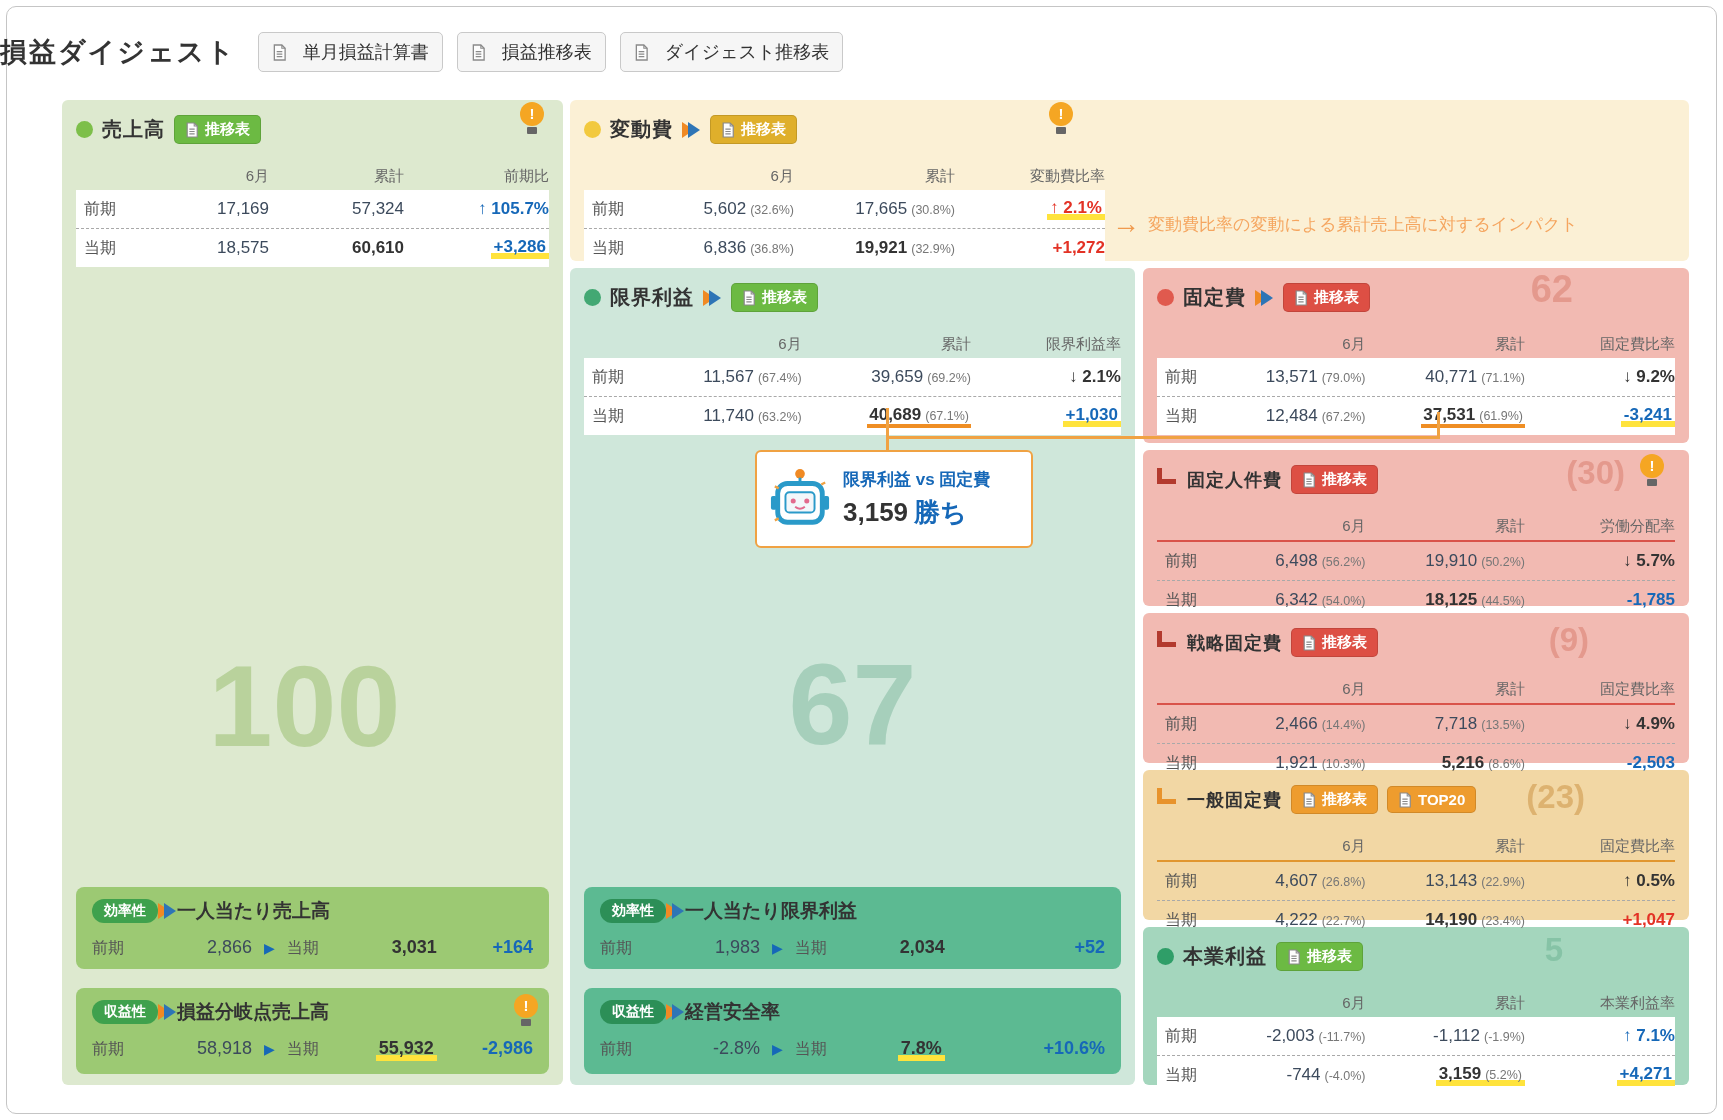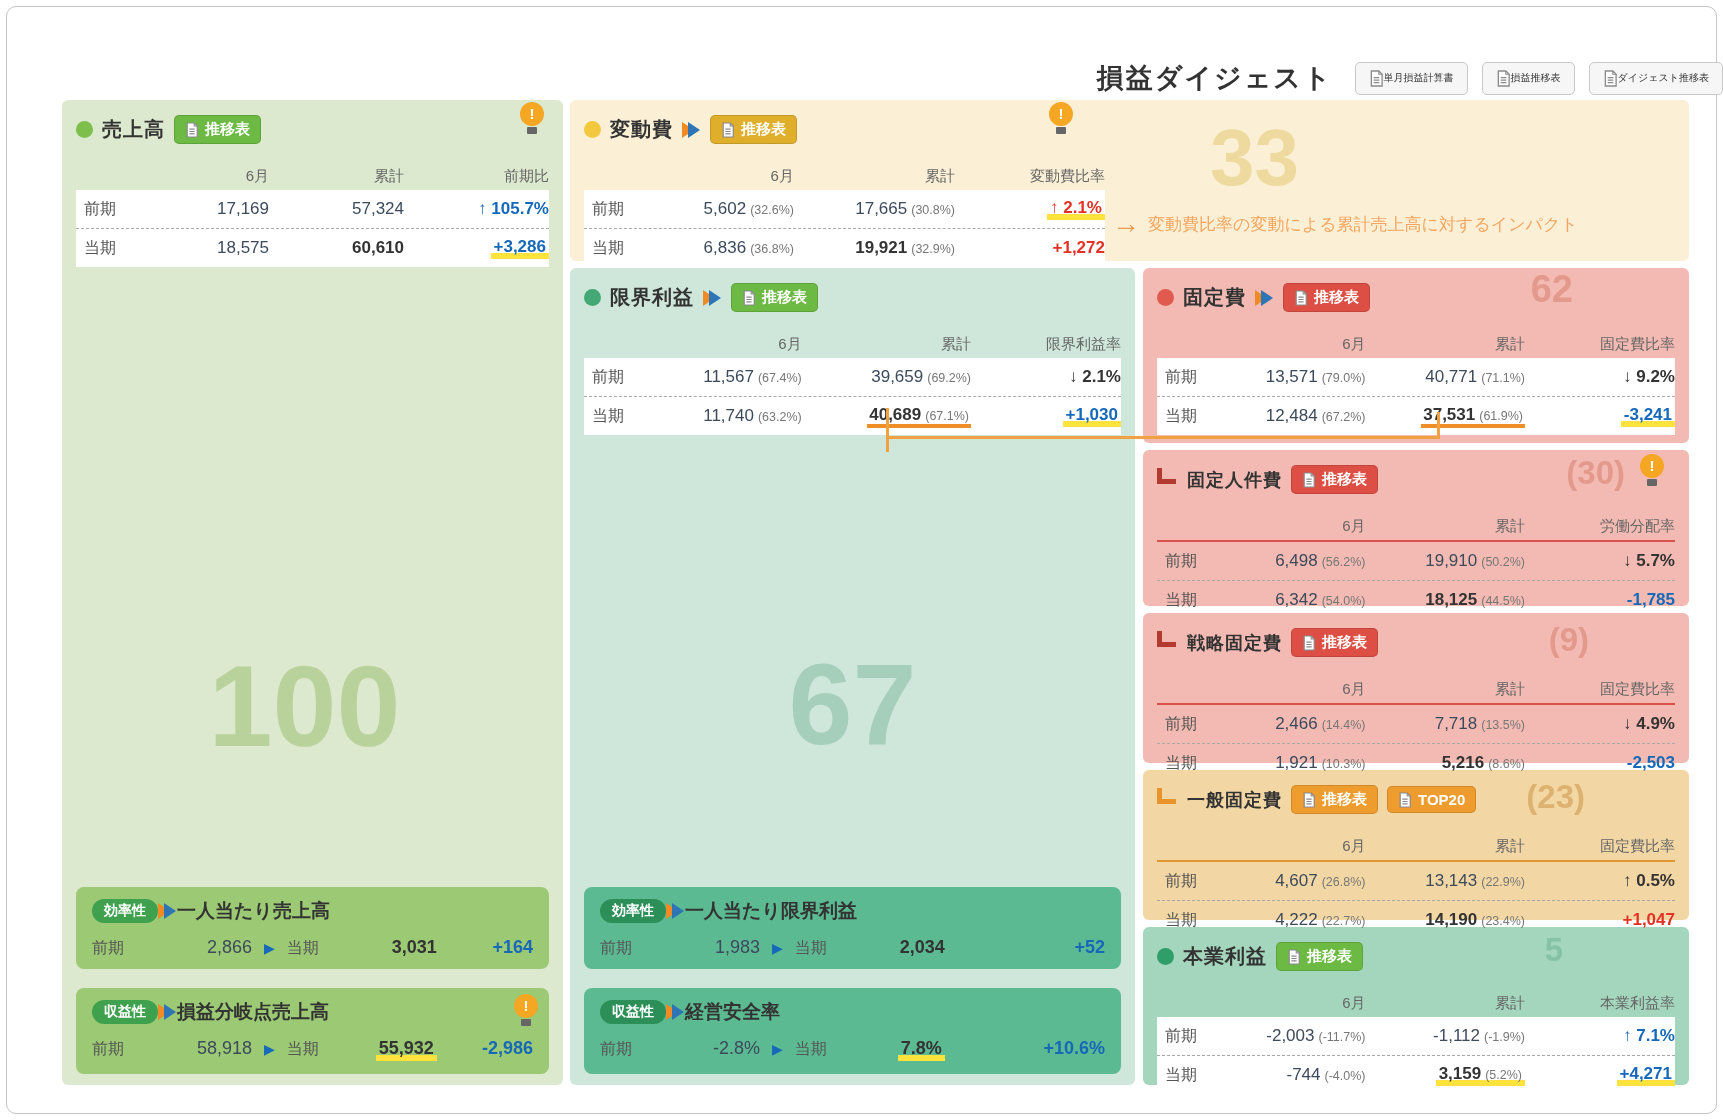--- a/index.html
+++ b/index.html
@@ -1,24 +1,24 @@
 <!DOCTYPE html>
 <html><head>
 <meta charset="utf-8">
 <style>
   html,body{margin:0;padding:0;background:#fff;}
   .canvas{position:relative;width:1723px;height:1120px;background:#fff;
           font-family:"Liberation Sans","DejaVu Sans",sans-serif;overflow:hidden;}
   .frame{position:absolute;left:6px;top:6px;right:6px;bottom:6px;border:1px solid #c5c5c5;border-radius:10px;}
 
   
-  .hdr{position:absolute;top:32px;left:0;right:0;display:flex;justify-content:flex-end;align-items:center;gap:14px;margin-top:28px;}
+  .hdr{position:absolute;top:32px;left:0;right:0;display:flex;justify-content:flex-start;align-items:center;gap:14px;}
   .hdr-title{font-size:27px;font-weight:bold;color:#333;letter-spacing:2px;margin-right:8px;}
-  .hbtn{display:inline-flex;align-items:center;gap:0;background:#f6f6f6;border:1px solid #c9c9c9;
-        border-radius:5px;padding:7px 13px;font-size:10px;color:#333;cursor:pointer;}
+  .hbtn{display:inline-flex;align-items:center;gap:16px;background:#f6f6f6;border:1px solid #c9c9c9;
+        border-radius:5px;padding:7px 13px;font-size:18px;color:#333;cursor:pointer;}
 
   
   .panel{position:absolute;border-radius:6px;}
   #p-sales{left:62px;top:100px;width:501px;height:985px;background:#dde9cf;}
   #p-variable{left:570px;top:100px;width:1119px;height:161px;background:#fbf0d5;}
   #p-marginal{left:570px;top:268px;width:565px;height:817px;background:#cfe7da;}
   #p-fixed{left:1143px;top:268px;width:546px;height:175px;background:#f2bab2;}
   #p-labor{left:1143px;top:450px;width:546px;height:156px;background:#f2bab2;}
   #p-strategic{left:1143px;top:613px;width:546px;height:150px;background:#f2bab2;}
   #p-general{left:1143px;top:770px;width:546px;height:150px;background:#f2d7a4;}
@@ -227,21 +227,20 @@
         <span class="kv">58,918</span>
         <span class="karr">▶</span>
         <span class="kl2">当期</span>
         <span class="kv2"><span class="hl-y">55,932</span></span>
         <span class="kd">-2,986</span>
       </div>
     </div>
   </div>
 
   <div class="panel" id="p-variable">
-    <div class="wm" id="wm-variable">33</div>
     <span class="bulb" id="bulb-variable">
       <span class="globe">!</span>
         <span class="base"></span>
     </span>
     <div class="ptitle">
       <span class="dot dot-y"></span>
       <span class="t">変動費</span>
       <span class="tri"></span>
       <button class="tbtn tbtn-mustard">
         <svg class="doc" width="14" height="16">
@@ -529,13 +528,33 @@
           <div class="cell-r rate blue"><span class="hl-y">+4,271</span></div>
         </div>
       </div>
     </div>
   </div>
 
   <div class="conn" id="c-v1"></div>
   <div class="conn" id="c-h"></div>
   <div class="conn" id="c-v2"></div>
 
+  <div id="robot">
+    <svg width="62" height="64" viewBox="0 0 64 66">
+      <circle cx="32" cy="7" r="5" fill="#f08a24"></circle>
+      <line x1="32" y1="11" x2="32" y2="17" stroke="#2a9ac9" stroke-width="3"></line>
+      <rect x="9" y="17" width="46" height="40" rx="10" fill="#fff" stroke="#2a9ac9" stroke-width="5"></rect>
+      <rect x="2" y="30" width="6" height="14" rx="2" fill="#2a9ac9"></rect>
+      <rect x="56" y="30" width="6" height="14" rx="2" fill="#2a9ac9"></rect>
+      <rect x="17" y="26" width="30" height="21" rx="4" fill="#f2f7fa" stroke="#2a9ac9" stroke-width="2"></rect>
+      <circle cx="25" cy="35" r="2.6" fill="#e26a8d"></circle>
+      <circle cx="39" cy="35" r="2.6" fill="#e26a8d"></circle>
+      <path d="M27 41 q5 4 10 0" fill="none" stroke="#e26a8d" stroke-width="2"></path>
+      <path d="M6 20 l4 2 M58 16 l-4 2 M6 55 l4 -2" stroke="#f0a243" stroke-width="2.5"></path>
+    </svg>
+    <div>
+      <div class="robot-txt1">限界利益 vs 固定費</div>
+      <div class="robot-txt2">
+        <span>3,159</span><span class="win">勝ち</span>
+      </div>
+    </div>
+  </div>
 </div>
 
 </body></html>

